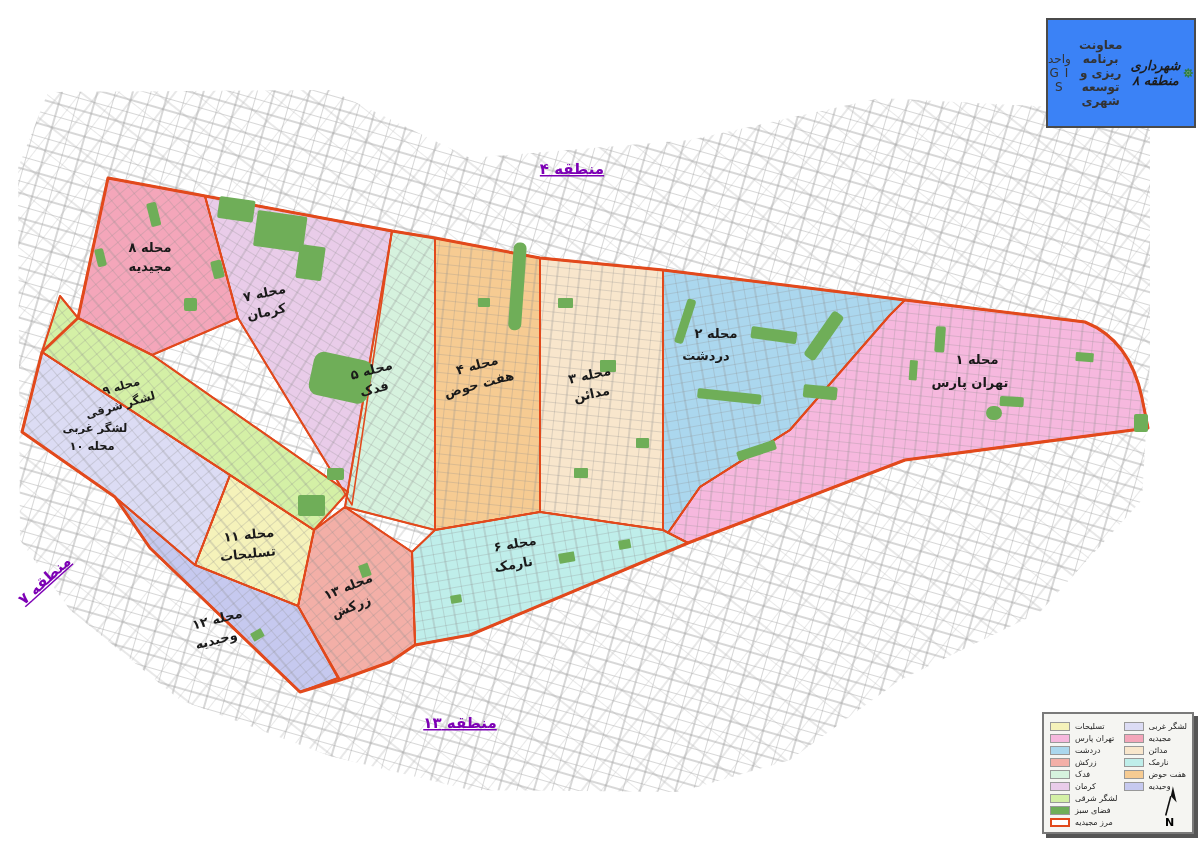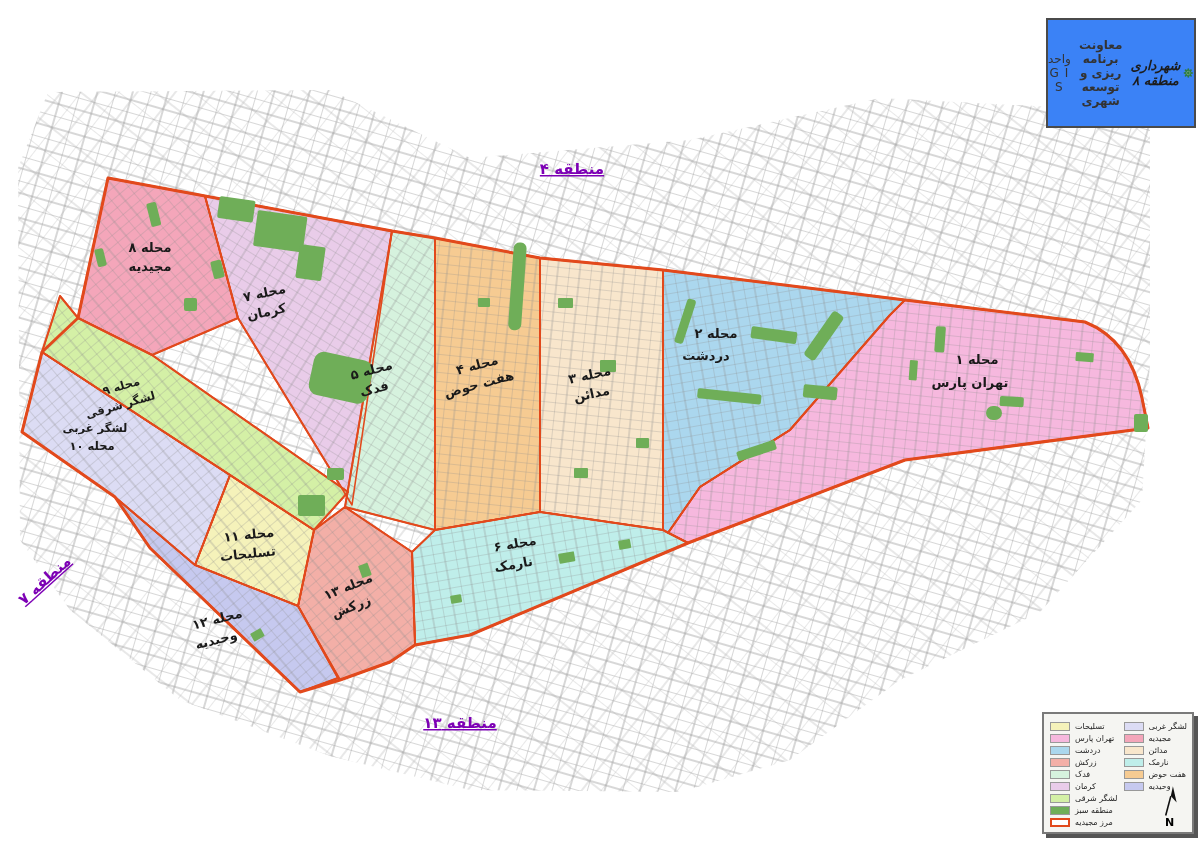--- a/index.html
+++ b/index.html
@@ -275,21 +275,21 @@
       <div class="lrow">
             <span class="sw" style="background: rgb(233, 204, 233);"></span>
             <span class="ll">کرمان</span>
           </div>
       <div class="lrow">
             <span class="sw" style="background: rgb(212, 240, 166);"></span>
             <span class="ll">لشگر شرقی</span>
           </div>
       <div class="lrow">
             <span class="sw" style="background: rgb(111, 174, 88);"></span>
-            <span class="ll">منطقه سبز</span>
+            <span class="ll">فضای سبز</span>
           </div>
       <div class="lrow">
             <span class="sw bsw" style="border-color: rgb(226, 73, 28);"></span>
             <span class="ll">مرز مجیدیه</span>
           </div>
     </div>
     <div class="col">
       <div class="lrow">
             <span class="sw" style="background: rgb(220, 220, 244);"></span>
             <span class="ll">لشگر غربی</span>

